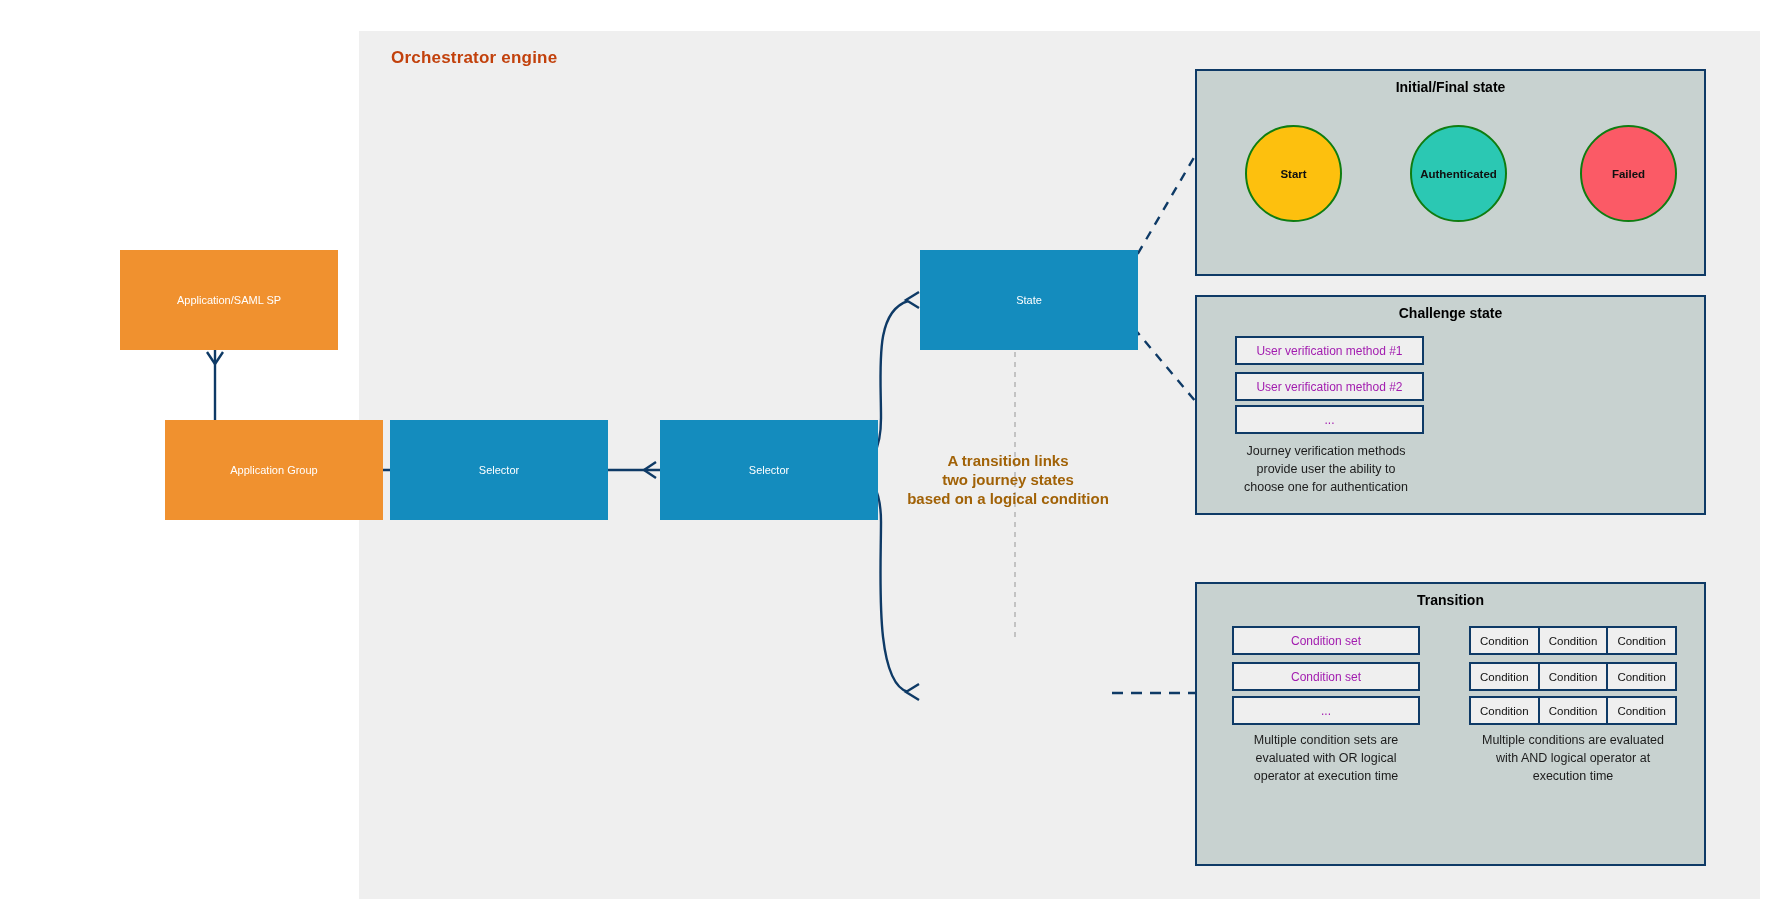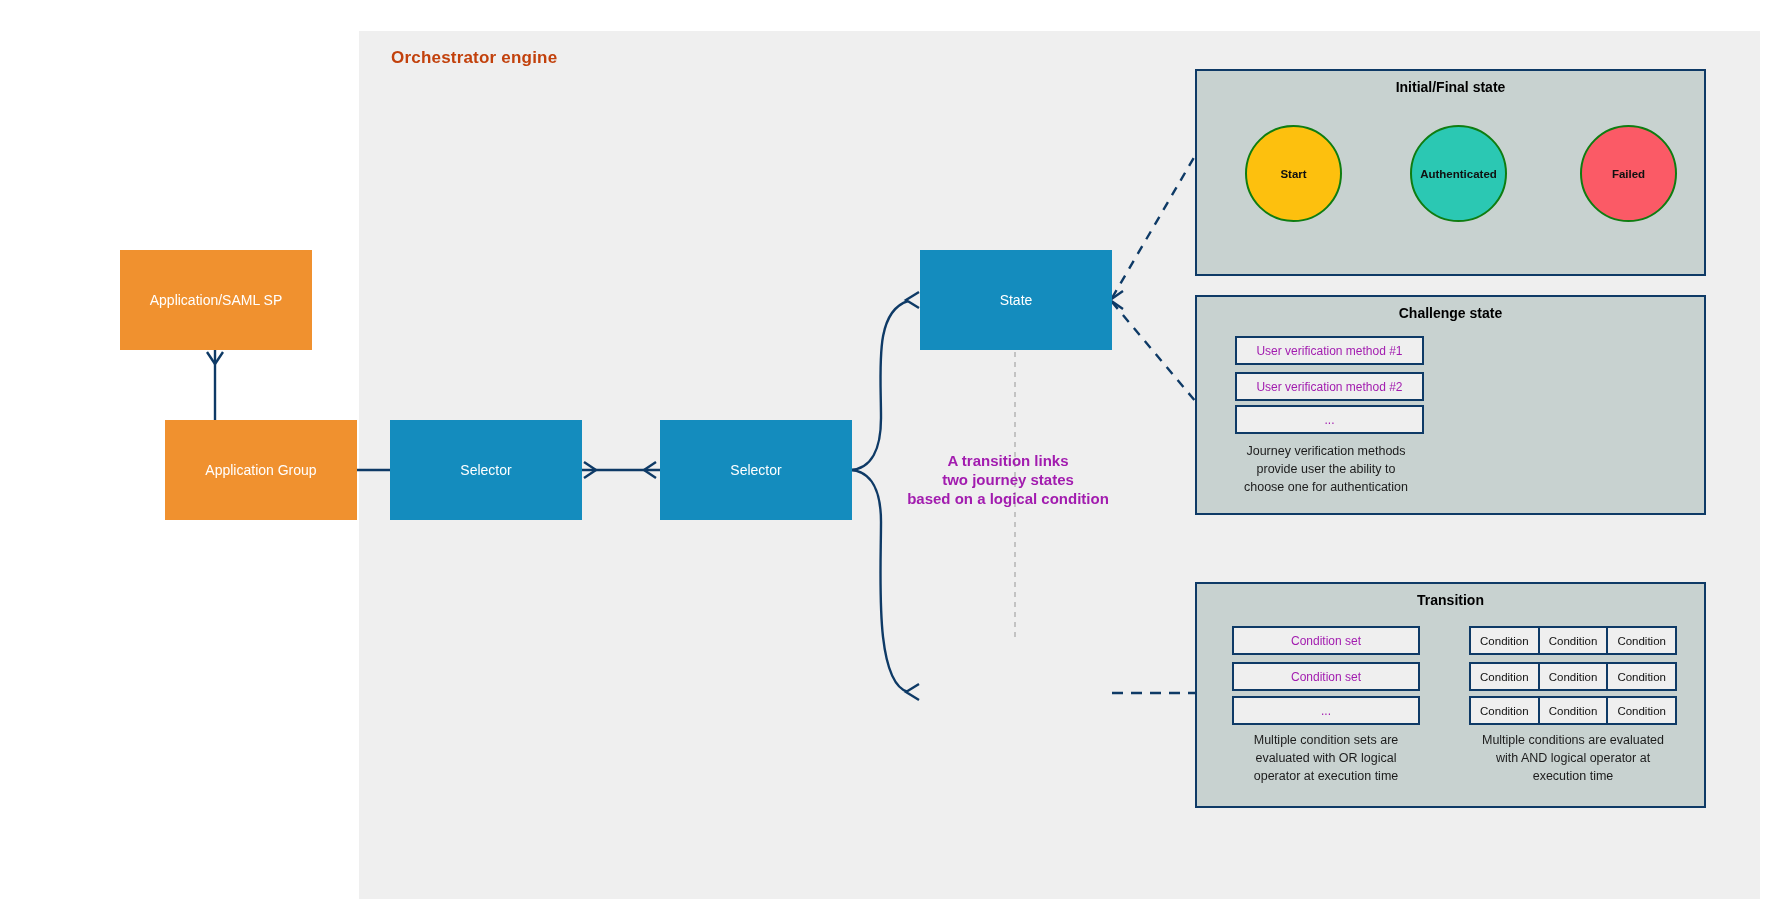--- a/index.html
+++ b/index.html
@@ -12,46 +12,46 @@
     position:absolute; left:359px; top:31px; width:1401px; height:868px;
     background:#efefef;
   }
   .engine-title {
     position:absolute; left:391px; top:48px;
     font-size:17px; font-weight:bold; color:#c2410c; letter-spacing:.2px;
   }
   svg.connectors { position:absolute; left:0; top:0; pointer-events:none; }
 
   .node {
-    position:absolute; width:192px; height:100px;
-    display:flex; align-items:center; justify-content:center;
-    color:#ffffff; font-size:14px; text-align:right;
+    position:absolute; width:218px; height:100px;
+    display:flex; align-items:center; justify-content:center;
+    color:#ffffff; font-size:11px; text-align:right;
   }
   .node.orange { background:#f0912f; }
   .node.blue   { background:#148cbe; }
   .n-saml        { left:120px; top:250px; }
   .n-group       { left:120px; top:420px;margin-left:45px; }
   .n-selector    { left:390px; top:420px; }
   .n-journey     { left:660px; top:420px; }
   .n-state       { left:920px; top:250px; }
   .n-transitions { left:920px; top:643px; }
 
   .annotation {
     position:absolute; left:876px; top:451px; width:264px;
-    text-align:center; font-size:15px; font-weight:bold; color:#a21caf;
+    text-align:center; font-size:15px; font-weight:bold; color:#a16207;
     line-height:19px;
   }
 
   .panel {
     position:absolute; left:1195px; width:511px;
     background:#c8d2d0; border:2px solid #0e3a66;
   }
   .p-initial    { top:69px;  height:207px; }
   .p-challenge  { top:295px; height:220px; }
-  .p-transition { top:582px; height:226px;padding-left:48px; }
+  .p-transition { top:582px; height:284px;padding-left:48px; }
   .panel-title {
     position:absolute; left:0; top:8px; width:100%;
     text-align:center; font-size:14px; font-weight:bold; color:#000;
   }
 
   .state-circle {
     position:absolute; width:97px; height:97px; border-radius:50%;
     border:2.5px solid #0f7d11;
     display:flex; align-items:center; justify-content:center;
     font-size:11.5px; font-weight:bold; color:#101010; text-align:center;

